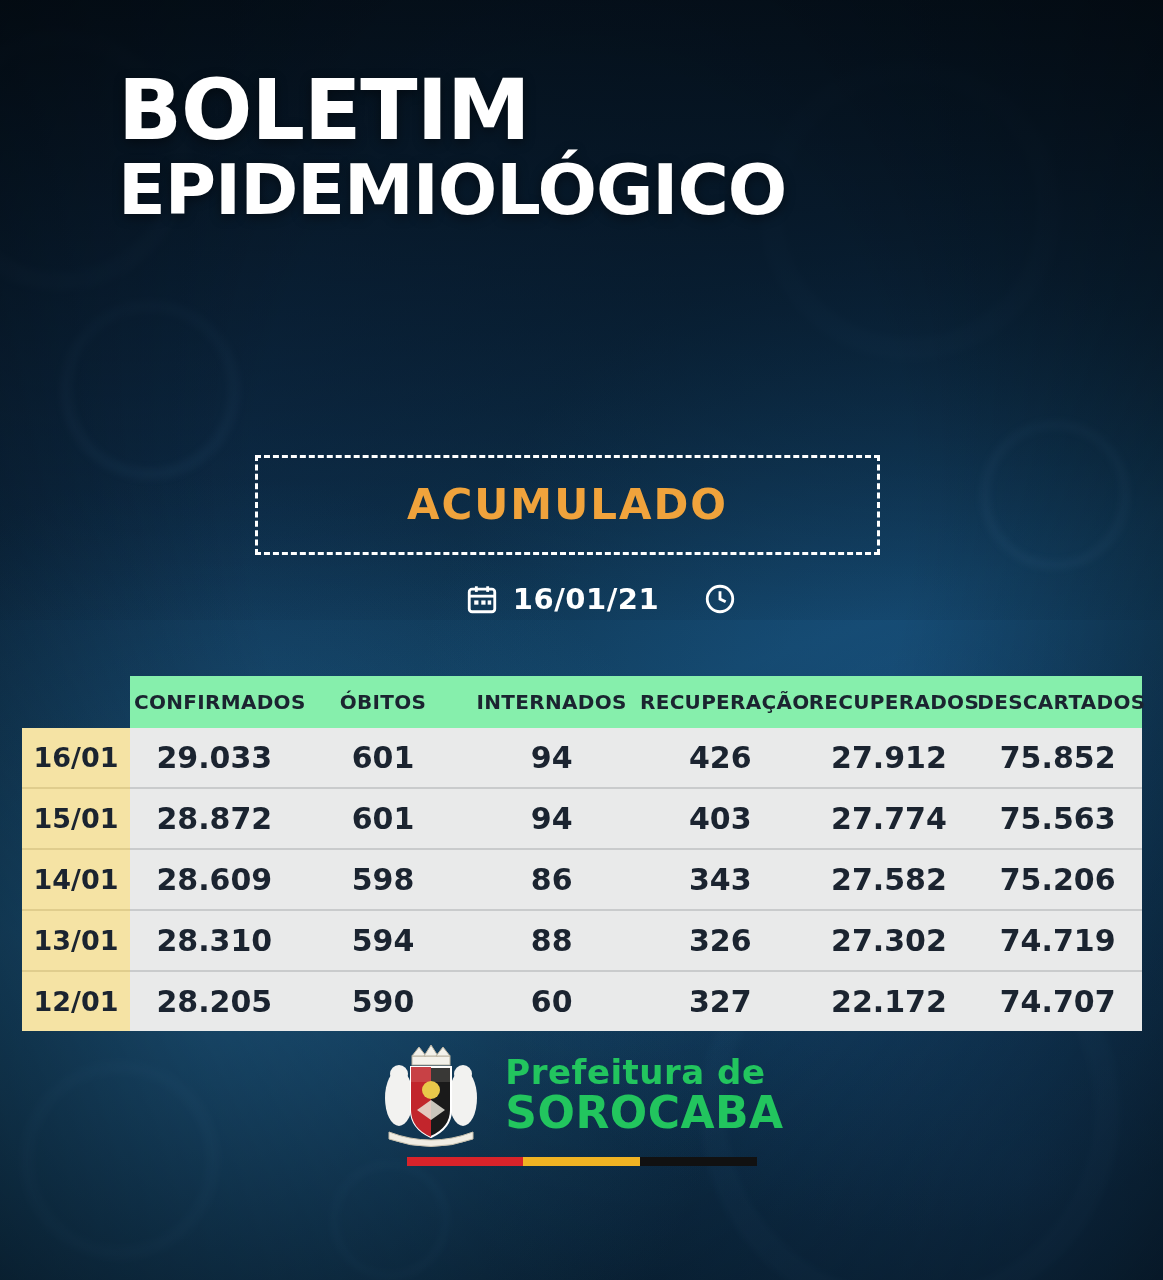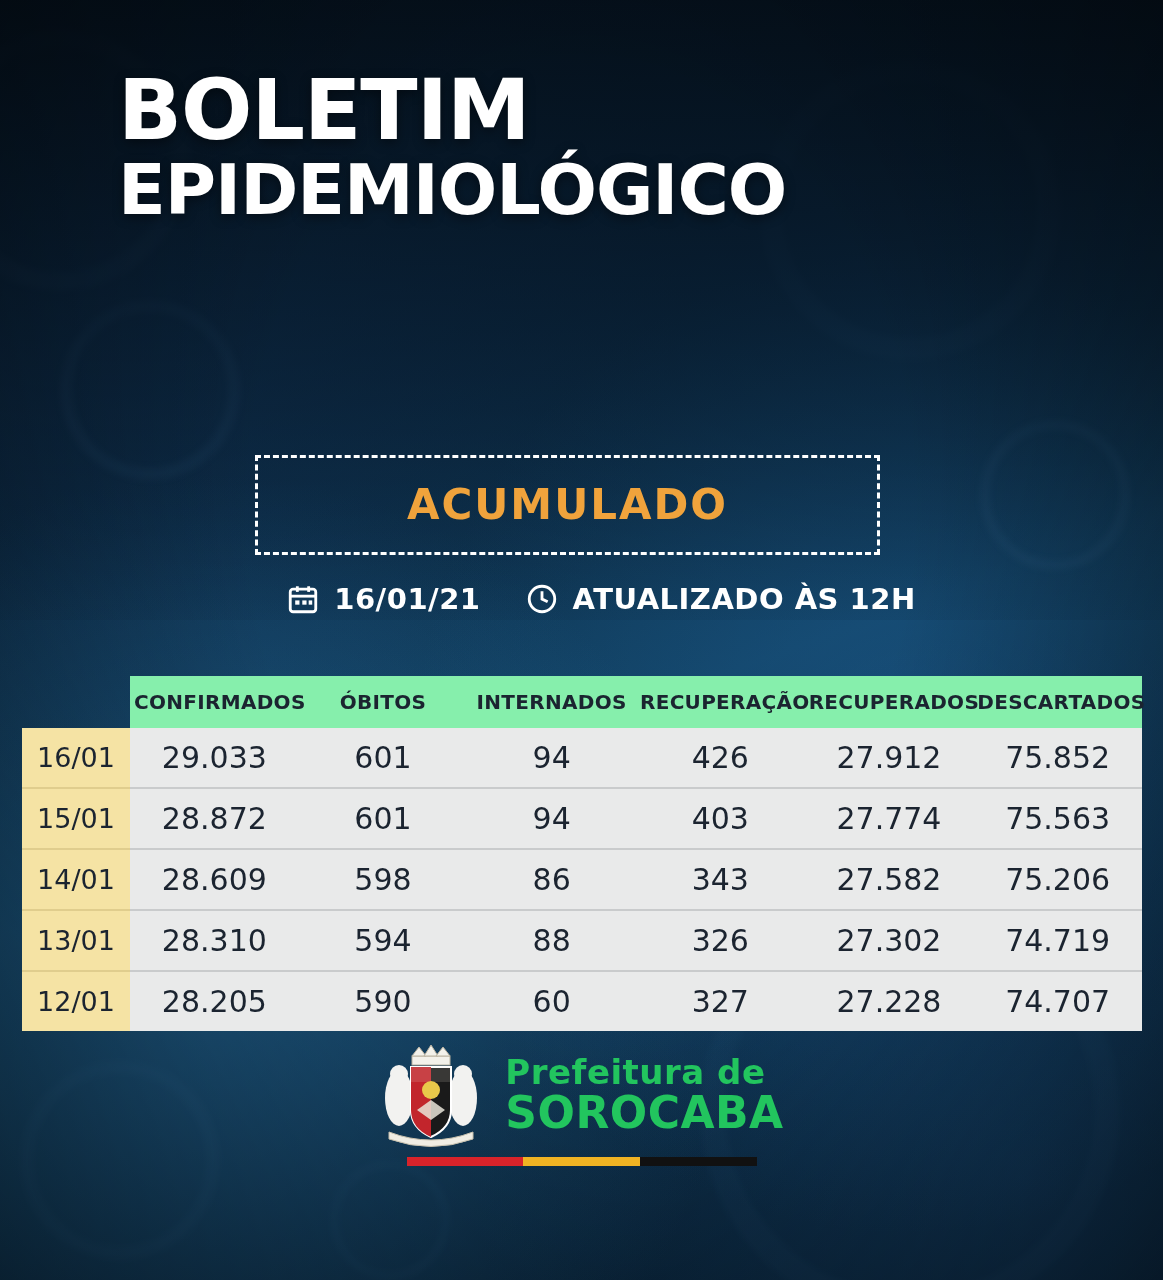--- a/index.html
+++ b/index.html
@@ -123,21 +123,21 @@
     letter-spacing: .3px;
     padding: 14px 4px;
     text-align: center;
     border: none;
   }
   thead th.corner { background: transparent; width: 108px; }
 
   tbody td {
     background: #e9eaea;
     color: #1b2430;
-    font-weight: 400;
+    font-weight: 700;
     font-size: 30px;
     text-align: center;
     padding: 12px 4px;
     border-bottom: 2px solid #c9cbcc;
   }
   tbody tr:last-child td { border-bottom: none; }
   tbody td.daycell {
     background: #f5e3a4;
     font-size: 27px;
     width: 108px;
@@ -208,21 +208,20 @@
     </svg>
   </span>
   <span>16/01/21</span>
   <span class="gap"></span>
   <span class="ico">
     <svg width="34" height="34" viewBox="0 0 24 24" fill="none" stroke="#ffffff" stroke-width="2">
       <circle cx="12" cy="12" r="9"></circle>
       <polyline points="12,6.5 12,12 16,14"></polyline>
     </svg>
   </span>
-  <span>ATUALIZADO ÀS 12H</span>
 </div>
 
 <div id="table">
   <table>
     <thead>
       <tr>
         <th class="corner"></th>
         <th>CONFIRMADOS</th>
         <th>ÓBITOS</th>
         <th>INTERNADOS</th>
@@ -267,21 +266,21 @@
         <td>326</td>
         <td>27.302</td>
         <td>74.719</td>
       </tr>
       <tr>
         <td class="daycell">12/01</td>
         <td>28.205</td>
         <td>590</td>
         <td>60</td>
         <td>327</td>
-        <td>27.228</td>
+        <td>22.172</td>
         <td>74.707</td>
       </tr>
     </tbody>
   </table>
 </div>
 
 <div id="footer">
   <div id="crest">
     <svg width="104" height="110" viewBox="0 0 104 110">
 

